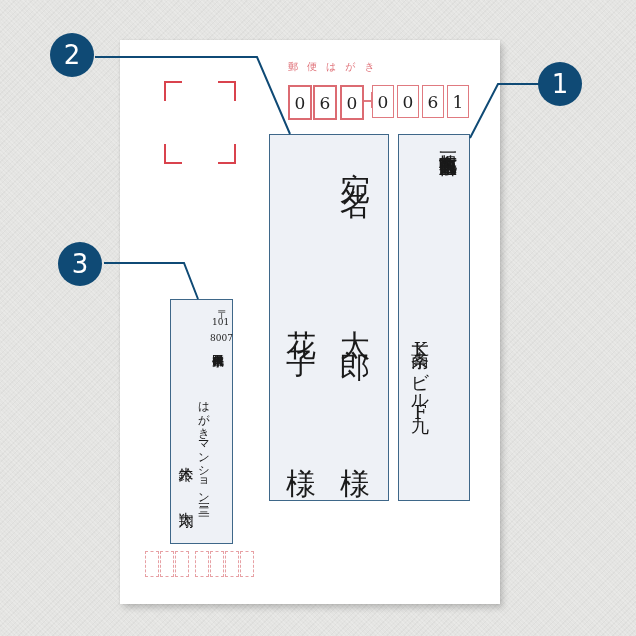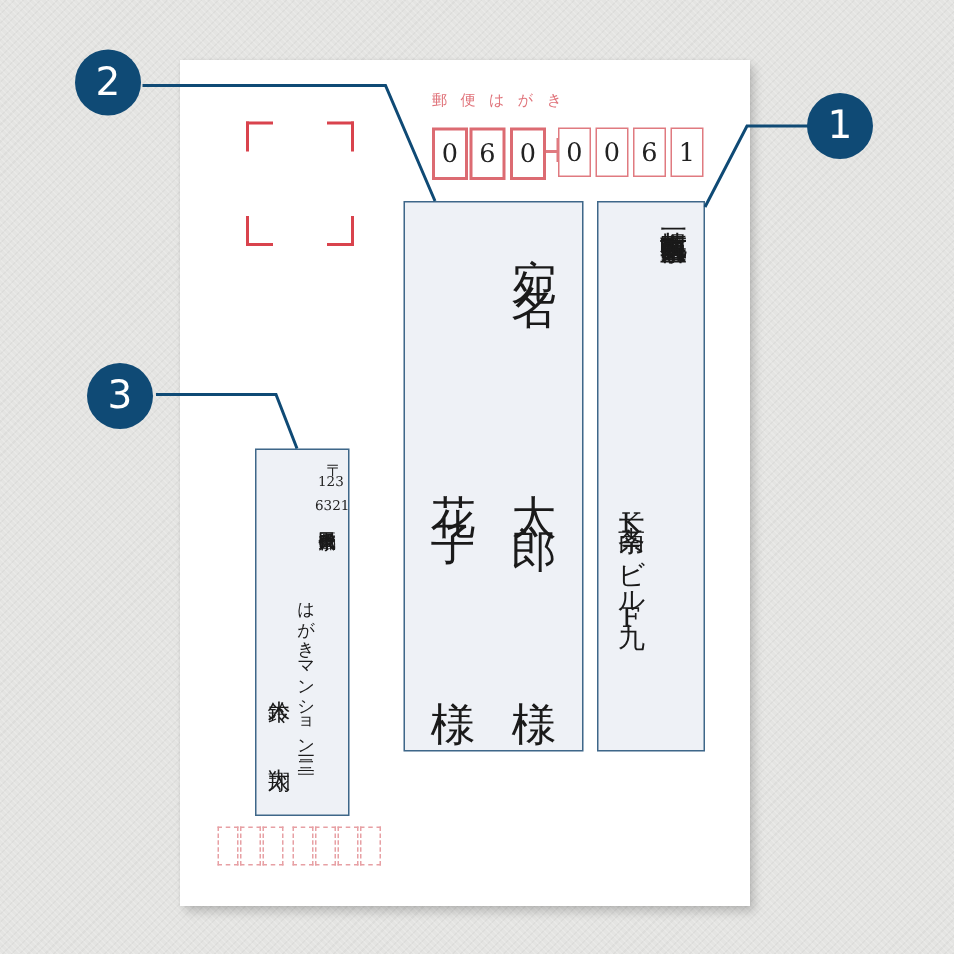--- a/index.html
+++ b/index.html
@@ -83,22 +83,22 @@
 <div class="vcol" style="left:334px;top:444px;font-size:30px;">様</div>
 <div class="vcol" style="left:280px;top:306px;font-size:30px;letter-spacing:20px;">花子</div>
 <div class="vcol" style="left:280px;top:444px;font-size:30px;">様</div>
 
 <div class="field" style="left:398px;top:134px;width:72px;height:367px;"></div>
 <div class="vcol" style="left:437px;top:140px;font-size:18px;line-height:22px;letter-spacing:0.5px;">札幌市中央区南一条西二丁目五</div>
 <div class="vcol" style="left:409px;top:337px;font-size:18px;line-height:22px;letter-spacing:0.5px;">南一条Kビル九F</div>
 
 <div class="field" style="left:170px;top:299px;width:63px;height:245px;"></div>
 <div class="vcol" style="left:214px;top:302px;font-size:11px;">〒</div>
-<div style="position:absolute;left:212px;top:317px;font-size:9px;color:#222;">123</div>
-<div style="position:absolute;left:210px;top:333px;font-size:9px;color:#222;">6321</div>
+<div style="position:absolute;left:212px;top:317px;font-size:9px;color:#222;">101</div>
+<div style="position:absolute;left:210px;top:333px;font-size:9px;color:#222;">8007</div>
 <div class="vcol" style="left:211px;top:346px;font-size:11.5px;line-height:14px;">東京都千代田区千代田〇〇</div>
 <div class="vcol" style="left:197px;top:393px;font-size:11.5px;line-height:14px;">はがきマンション一二三</div>
 <div class="vcol" style="left:176px;top:455px;font-size:15px;">鈴木</div>
 <div class="vcol" style="left:176px;top:500px;font-size:15px;">翔太</div>
 
 <div>
   <div class="sbox" style="left:145px"></div>
   <div class="sbox" style="left:160px"></div>
   <div class="sbox" style="left:175px"></div>
   <div class="sbox" style="left:195px"></div>

